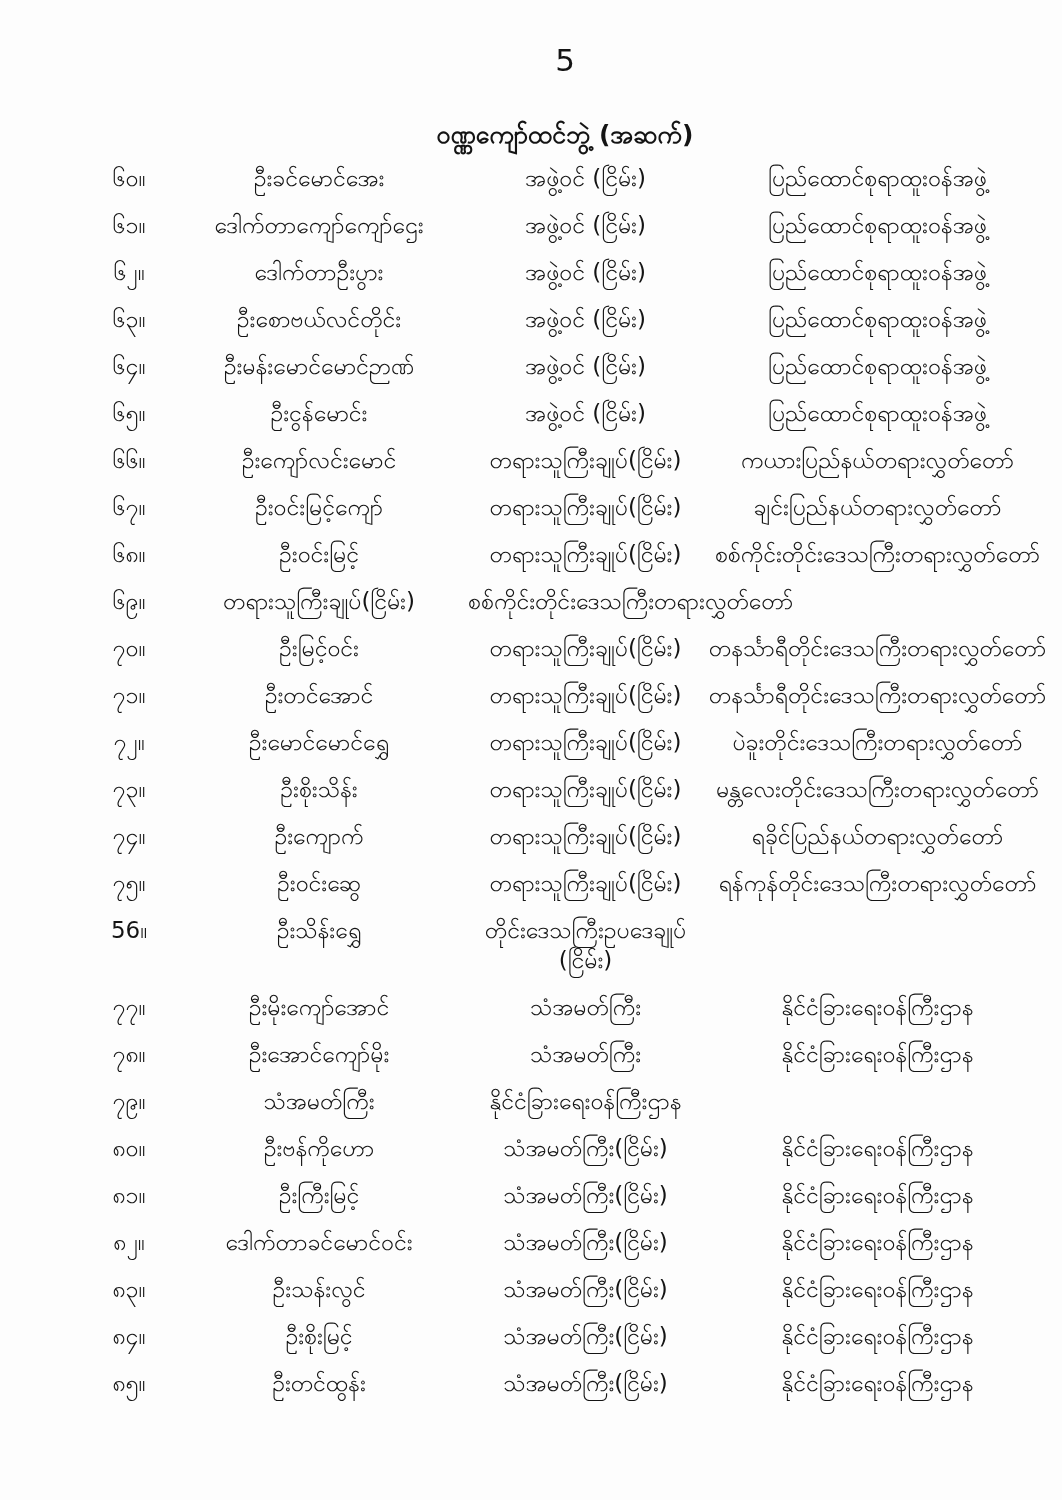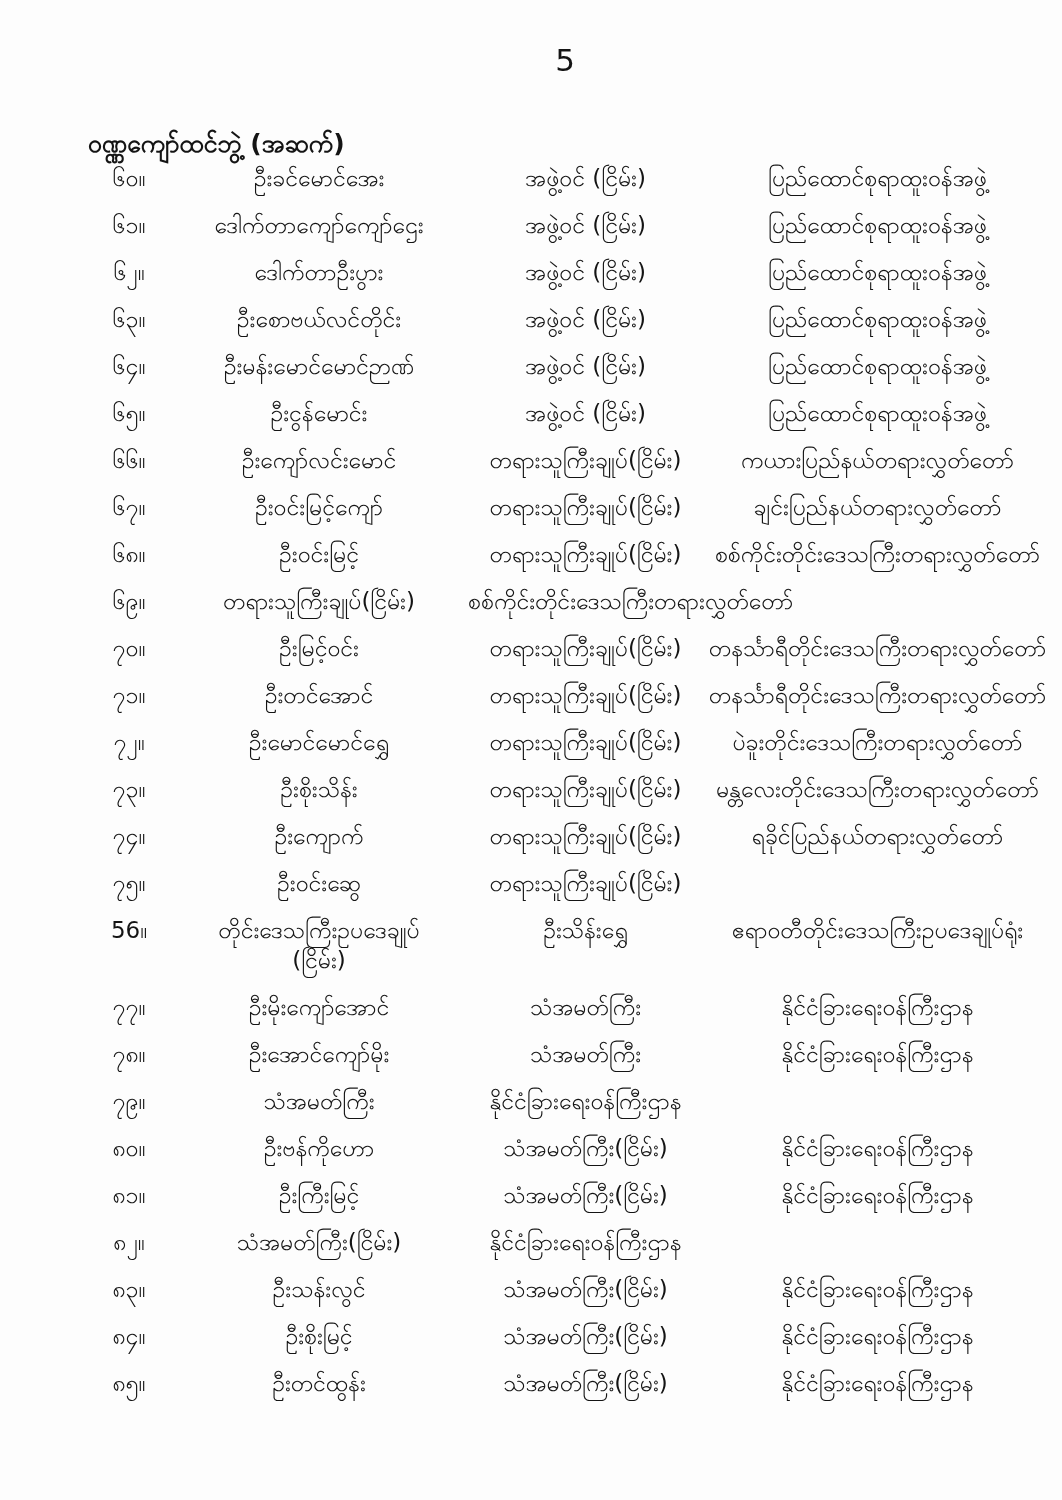--- a/index.html
+++ b/index.html
@@ -17,23 +17,24 @@
     position: absolute;
     top: 42px;
     left: 88px;
     width: 954px;
     text-align: center;
     font-size: 31px;
     line-height: 36px;
   }
   .doc-title {
     position: absolute;
-    top: 123px;
+    top: 114px;
     left: 88px;
     width: 954px;
+    text-align: center;
     font-weight: bold;
     font-size: 25px;
     line-height: 42px;
   }
   .awards-table {
     position: absolute;
     top: 163px;
     left: 88px;
     width: 964px;
     text-align: center;
@@ -206,30 +207,30 @@
     <span class="cell c-org">ရခိုင်ပြည်နယ်တရားလွှတ်တော်</span>
   </div>
 
   <div class="row">
     <span class="cell c-no">၇၅။</span>
     <span class="cell c-name">ဦးဝင်းဆွေ</span>
     <span class="cell c-pos">
       <span>တရားသူကြီးချုပ်(ငြိမ်း)</span>
       
     </span>
+    <span class="cell c-org">ရန်ကုန်တိုင်းဒေသကြီးတရားလွှတ်တော်</span>
   </div>
 
   <div class="row">
     <span class="cell c-no">56။</span>
+    <span class="cell c-name">ဦးသိန်းရွှေ</span>
     <span class="cell c-pos">
       <span>တိုင်းဒေသကြီးဥပဒေချုပ်</span>
       <span class="pos2">(ငြိမ်း)</span>
     </span>
-    <span class="cell c-name">ဦးသိန်းရွှေ</span>
-    <span class="cell c-org">ဧရာဝတီတိုင်းဒေသကြီးဥပဒေချုပ်ရုံး</span>
   </div>
 
   <div class="row">
     <span class="cell c-no">၇၇။</span>
     <span class="cell c-name">ဦးမိုးကျော်အောင်</span>
     <span class="cell c-pos">
       <span>သံအမတ်ကြီး</span>
       
     </span>
     <span class="cell c-org">နိုင်ငံခြားရေးဝန်ကြီးဌာန</span>
@@ -269,20 +270,21 @@
     <span class="cell c-name">ဦးကြီးမြင့်</span>
     <span class="cell c-pos">
       <span>သံအမတ်ကြီး(ငြိမ်း)</span>
       
     </span>
     <span class="cell c-org">နိုင်ငံခြားရေးဝန်ကြီးဌာန</span>
   </div>
 
   <div class="row">
     <span class="cell c-no">၈၂။</span>
+    <span class="cell c-name">ဒေါက်တာခင်မောင်ဝင်း</span>
     <span class="cell c-pos">
       <span>သံအမတ်ကြီး(ငြိမ်း)</span>
       
     </span>
     <span class="cell c-org">နိုင်ငံခြားရေးဝန်ကြီးဌာန</span>
   </div>
 
   <div class="row">
     <span class="cell c-no">၈၃။</span>
     <span class="cell c-name">ဦးသန်းလွင်</span>

